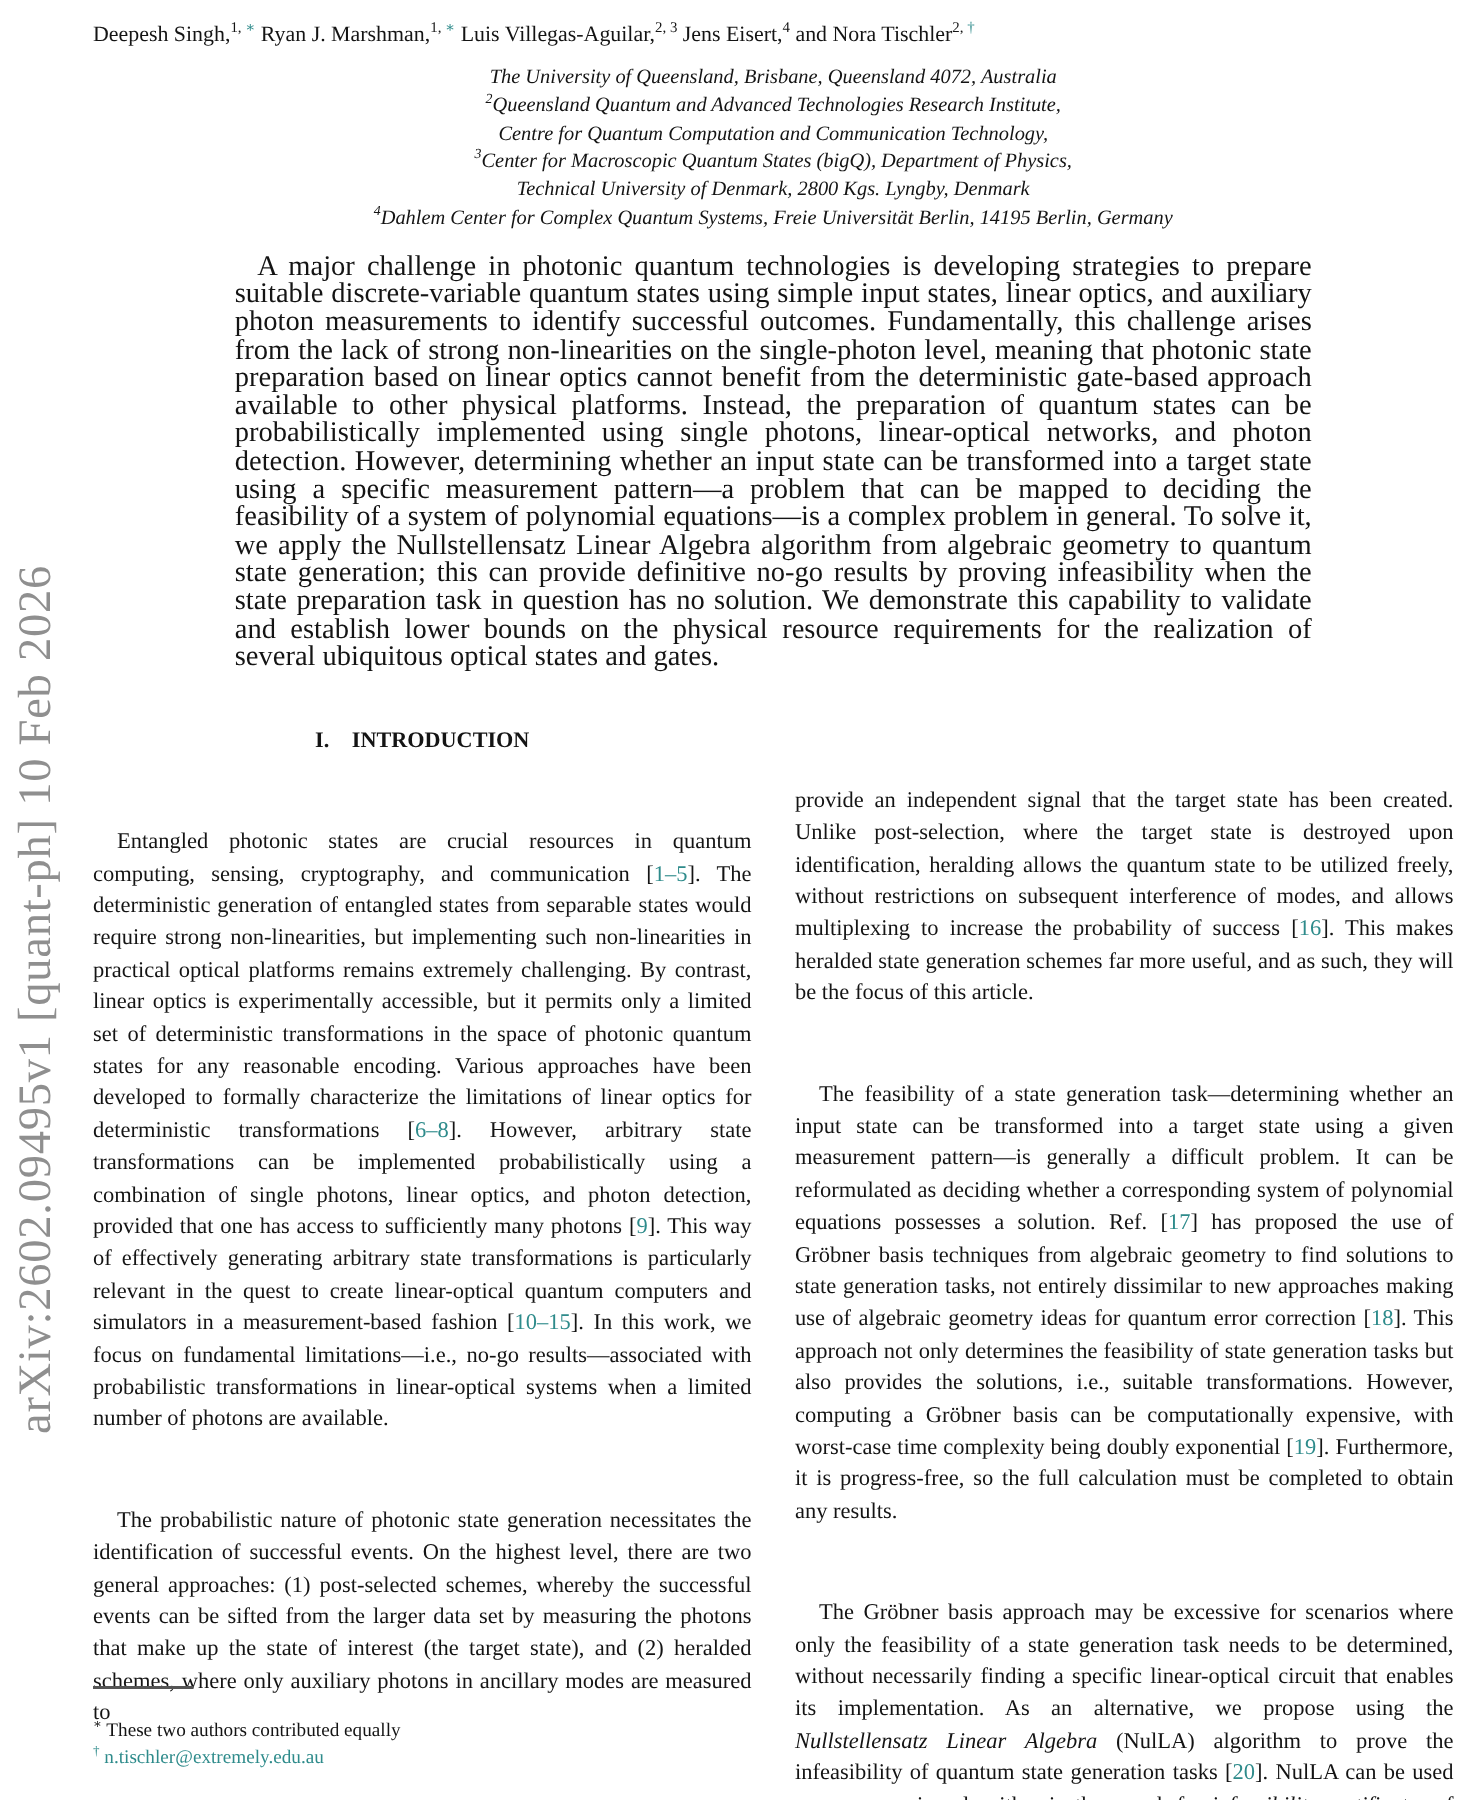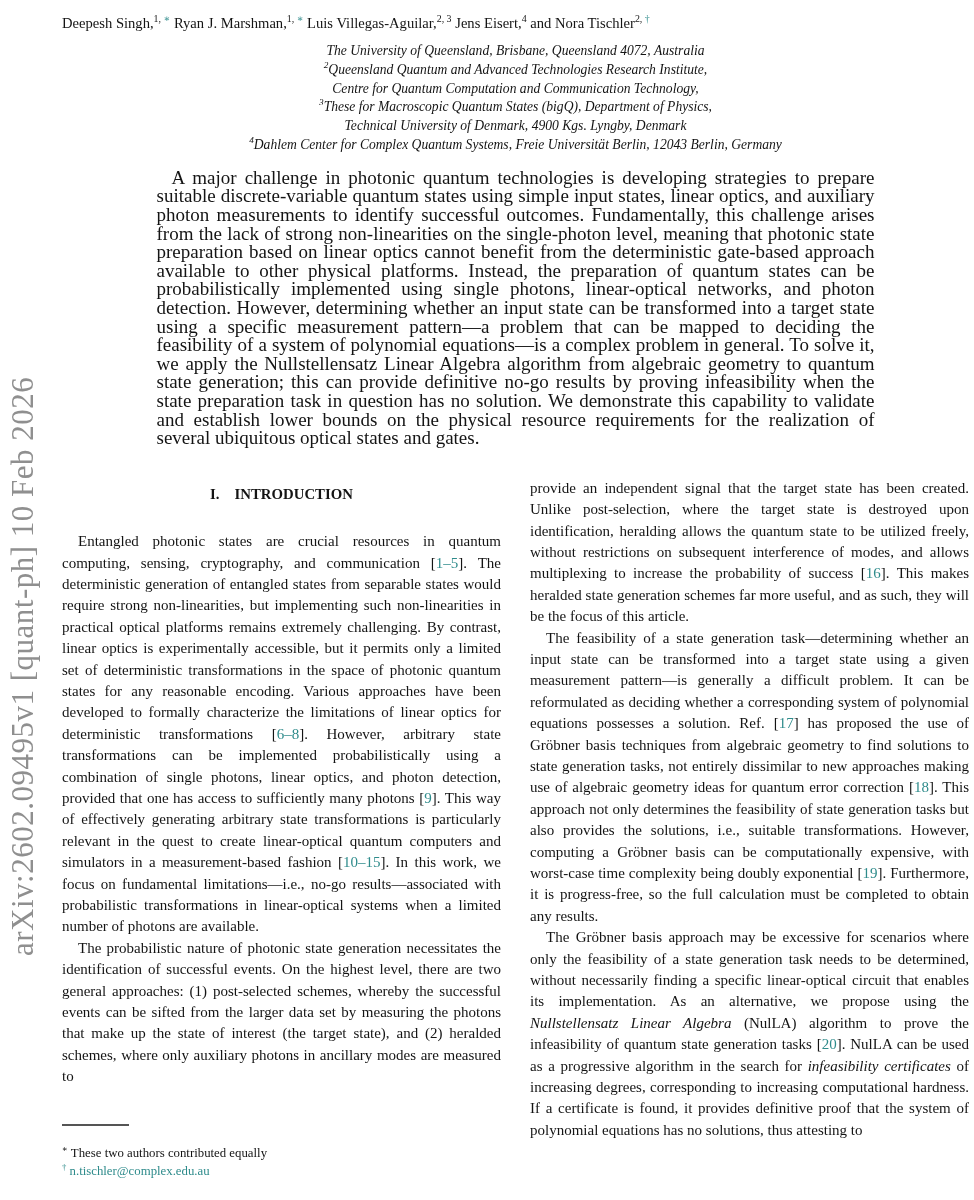--- a/index.html
+++ b/index.html
@@ -34,21 +34,21 @@
     margin:14px auto 0; width:718px; text-align:justify;
     font-size:19px; line-height:18.6px; text-indent:15px;
   }
 
   .columns { display:flex; gap:29px; margin-top:30px; }
   .col { width:439px; font-size:15px; line-height:21.4px; }
 
   .sec-heading { text-align:center; font-weight:bold; font-size:14.8px; margin:6px 0 26px; }
   .sec-num { margin-right:15px; }
 
-  .para { text-align:justify; }
+  .para { text-align:justify;margin-top:46px; }
   .para.indent { text-indent:16px; }
 
   .lnk { color:#2e8b8b; }
   .it { font-style:italic; }
 
   .footnotes {
     position:absolute; left:62px; top:1124px; width:440px;
     font-size:12.8px; line-height:18px;
   }
   .fn-rule { width:67px; border-top:2px solid #555; margin-bottom:18px; }
@@ -62,23 +62,23 @@
 
   <div class="content">
 
 
     <div class="authors"><span>Deepesh Singh,</span><sup><span>1, </span><span class="lnk">∗</span></sup><span> Ryan J. Marshman,</span><sup><span>1, </span><span class="lnk">∗</span></sup><span> Luis Villegas-Aguilar,</span><sup><span>2, 3</span></sup><span> Jens Eisert,</span><sup><span>4</span></sup><span> and Nora Tischler</span><sup><span>2, </span><span class="lnk">†</span></sup></div>
 
     <div class="affiliations">
         <div class="affil-line"><span>The University of Queensland, Brisbane, Queensland 4072, Australia</span></div>
         <div class="affil-line"><sup><span>2</span></sup><span>Queensland Quantum and Advanced Technologies Research Institute,</span></div>
         <div class="affil-line"><span>Centre for Quantum Computation and Communication Technology,</span></div>
-        <div class="affil-line"><sup><span>3</span></sup><span>These for Macroscopic Quantum States (bigQ), Department of Physics,</span></div>
-        <div class="affil-line"><span>Technical University of Denmark, 4900 Kgs. Lyngby, Denmark</span></div>
-        <div class="affil-line"><sup><span>4</span></sup><span>Dahlem Center for Complex Quantum Systems, Freie Universität Berlin, 12043 Berlin, Germany</span></div>
+        <div class="affil-line"><sup><span>3</span></sup><span>Center for Macroscopic Quantum States (bigQ), Department of Physics,</span></div>
+        <div class="affil-line"><span>Technical University of Denmark, 2800 Kgs. Lyngby, Denmark</span></div>
+        <div class="affil-line"><sup><span>4</span></sup><span>Dahlem Center for Complex Quantum Systems, Freie Universität Berlin, 14195 Berlin, Germany</span></div>
       </div>
 
     <div class="abstract">A major challenge in photonic quantum technologies is developing strategies to prepare suitable discrete-variable quantum states using simple input states, linear optics, and auxiliary photon measurements to identify successful outcomes. Fundamentally, this challenge arises from the lack of strong non-linearities on the single-photon level, meaning that photonic state preparation based on linear optics cannot benefit from the deterministic gate-based approach available to other physical platforms. Instead, the preparation of quantum states can be probabilistically implemented using single photons, linear-optical networks, and photon detection. However, determining whether an input state can be transformed into a target state using a specific measurement pattern—a problem that can be mapped to deciding the feasibility of a system of polynomial equations—is a complex problem in general. To solve it, we apply the Nullstellensatz Linear Algebra algorithm from algebraic geometry to quantum state generation; this can provide definitive no-go results by proving infeasibility when the state preparation task in question has no solution. We demonstrate this capability to validate and establish lower bounds on the physical resource requirements for the realization of several ubiquitous optical states and gates.</div>
 
     <div class="columns">
 
       <div class="col">
         <div class="sec-heading">
           <span class="sec-num">I.</span><span class="sec-title">INTRODUCTION</span>
         </div>
@@ -96,17 +96,17 @@
           </div>
       </div>
 
     </div>
   </div>
 
   <div class="footnotes">
     <div class="fn-rule"></div>
     <div>
         <div class="fn-line"><sup><span>∗</span></sup><span> These two authors contributed equally</span></div>
-        <div class="fn-line"><sup><span class="lnk">†</span></sup><span> </span><span class="lnk">n.tischler@complex.edu.au</span></div>
+        <div class="fn-line"><sup><span class="lnk">†</span></sup><span> </span><span class="lnk">n.tischler@extremely.edu.au</span></div>
       </div>
   </div>
 
 </div>
 
 </body></html>

